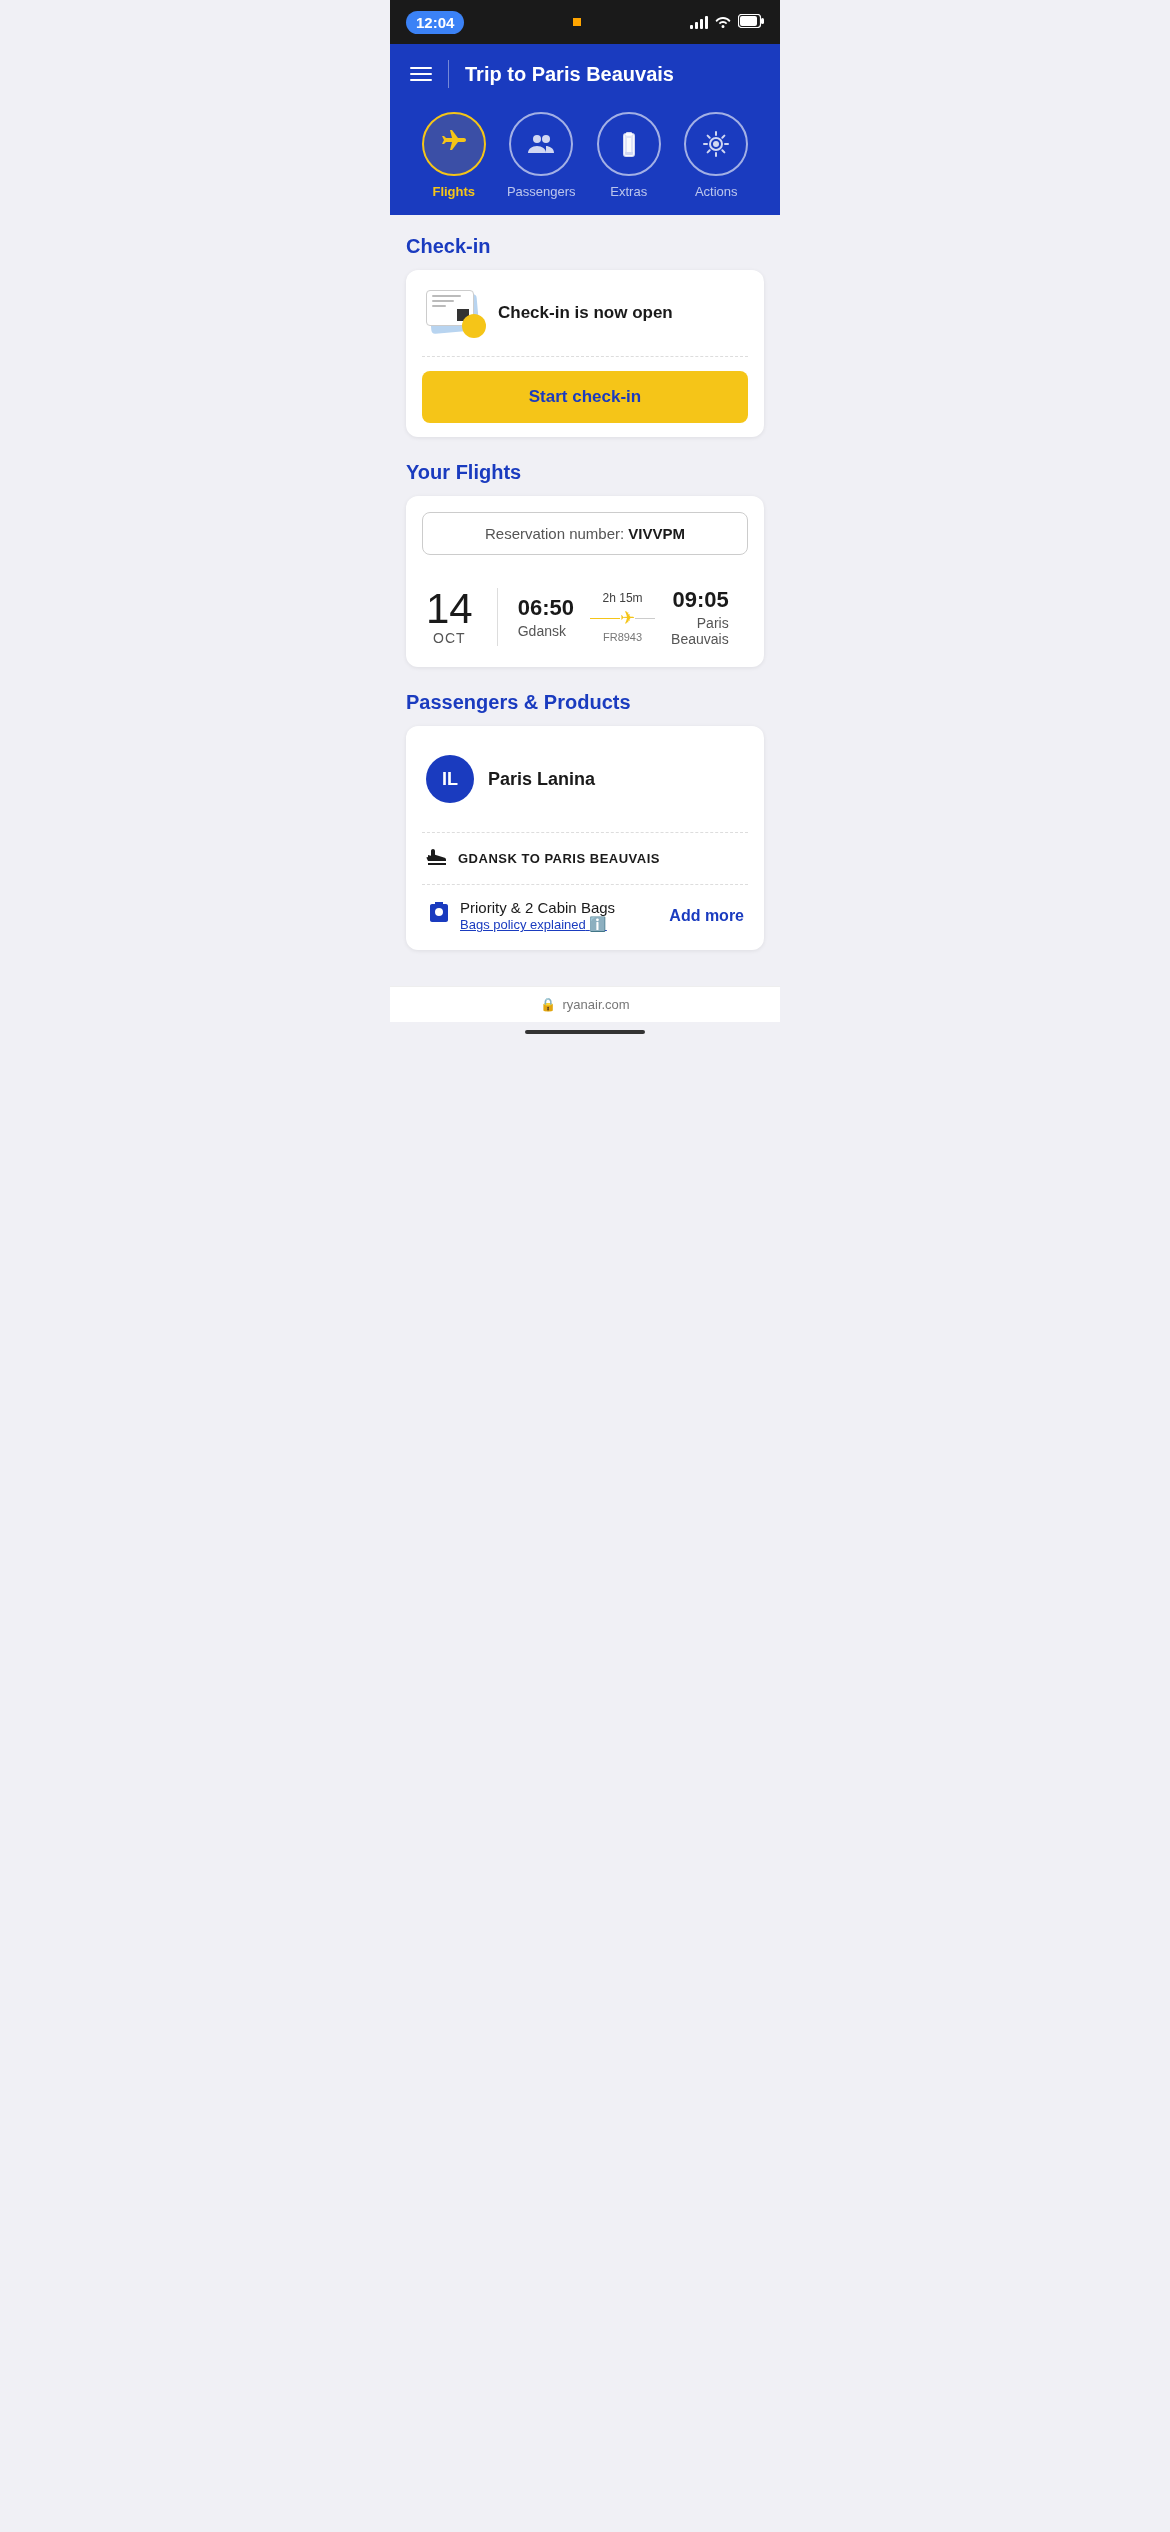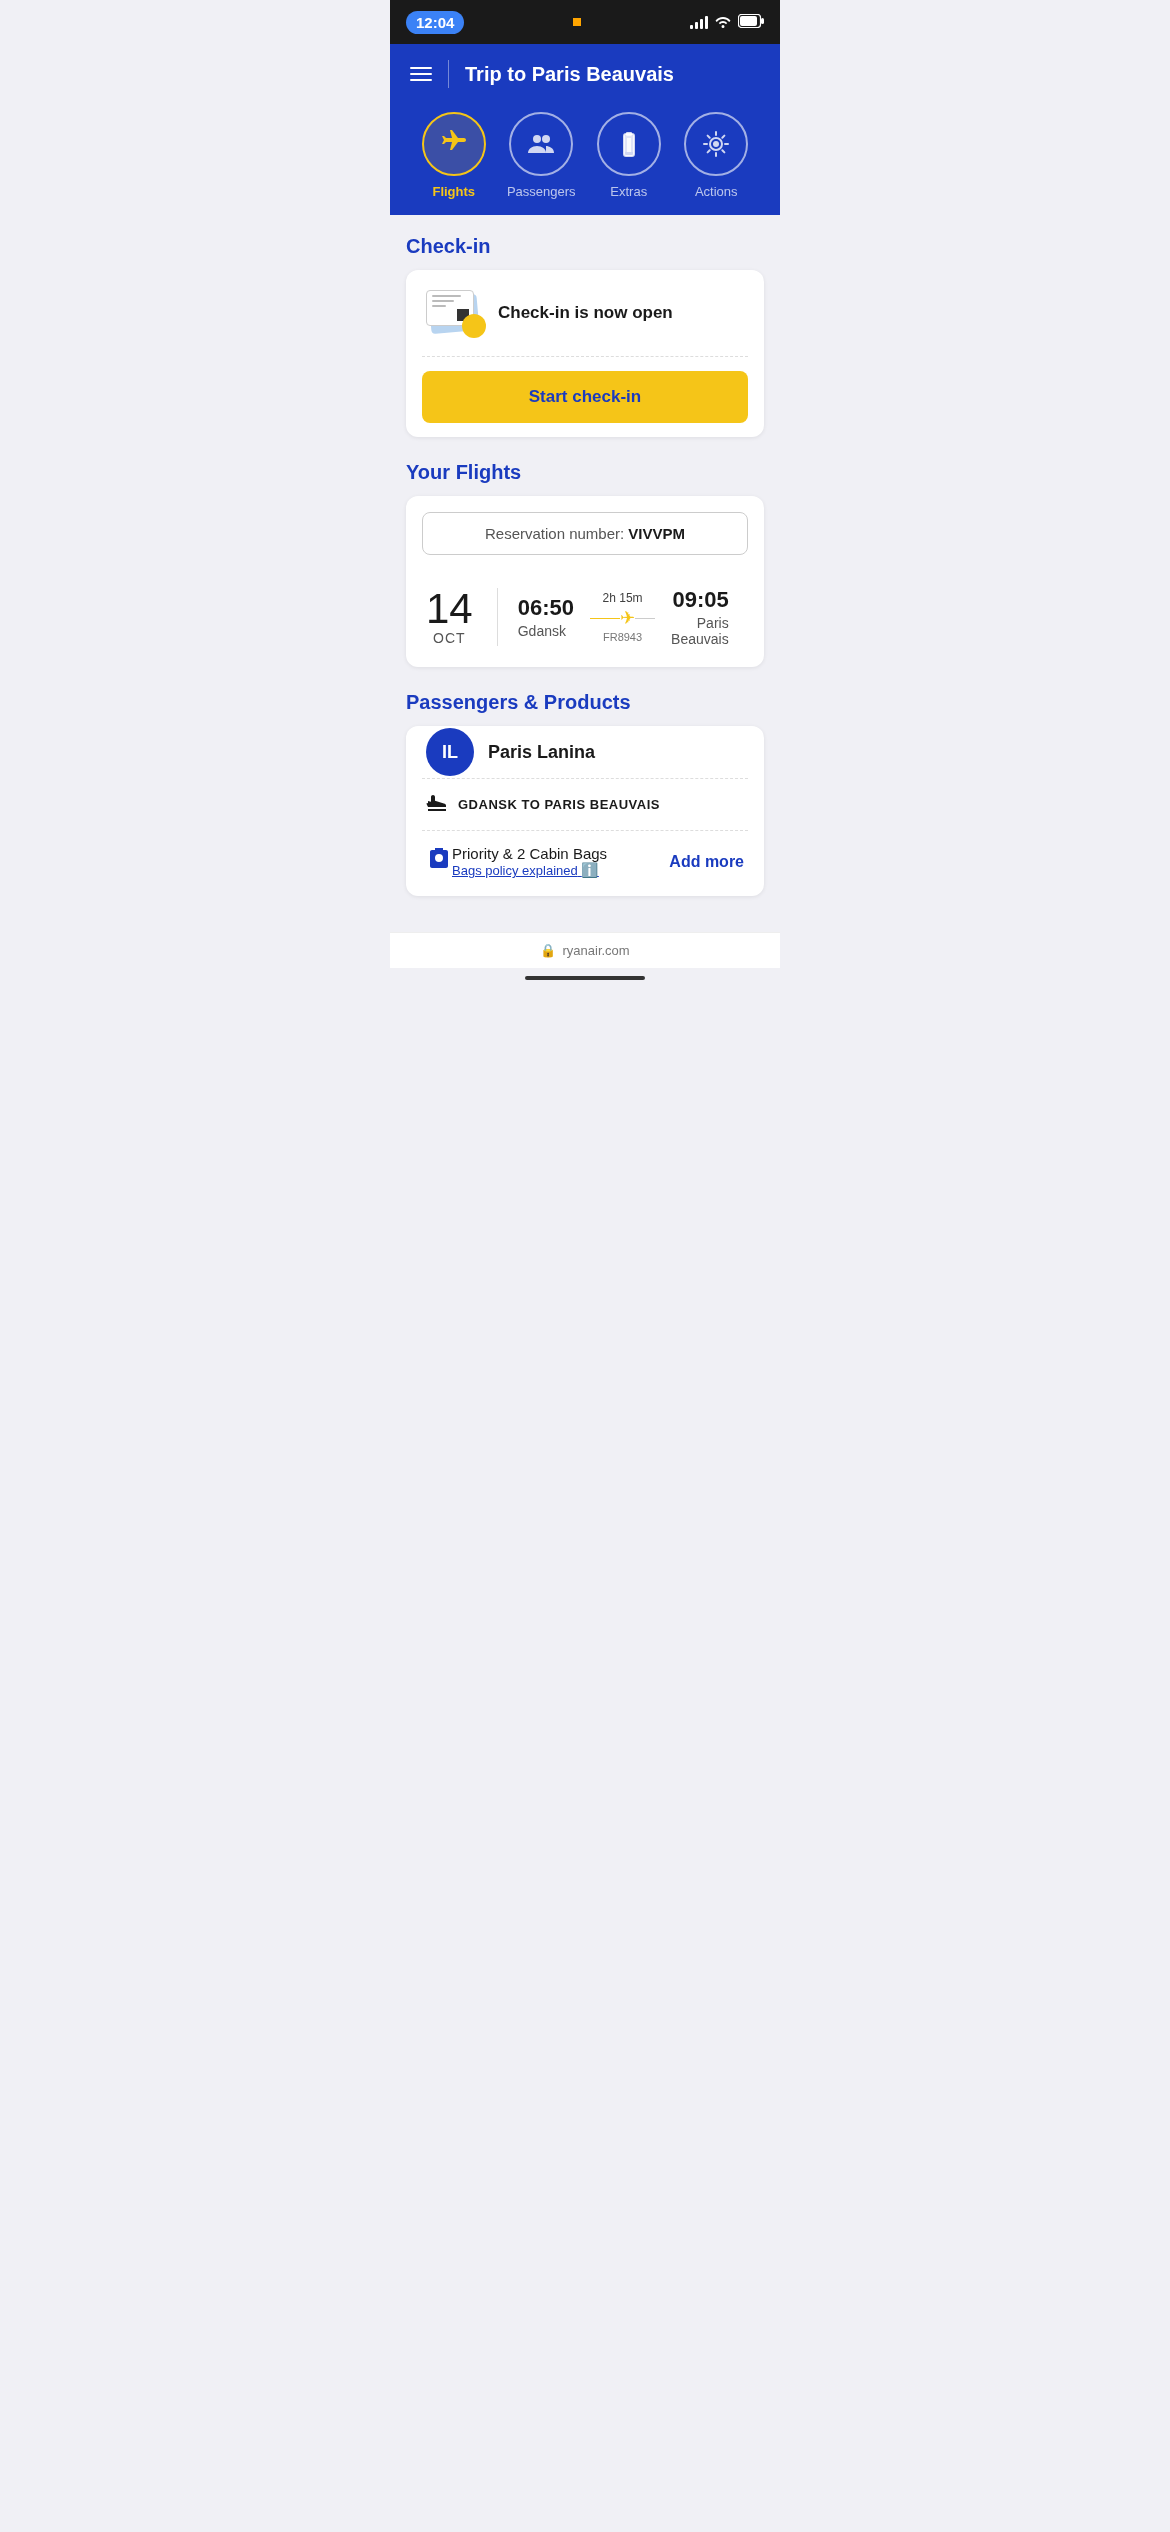--- a/index.html
+++ b/index.html
@@ -364,21 +364,21 @@
       background: white;
       border-radius: 12px;
       overflow: hidden;
       box-shadow: 0 1px 4px rgba(0,0,0,0.08);
     }
 
     .passenger-header {
       display: flex;
       align-items: center;
       gap: 14px;
-      padding: 2px 20px;
+      padding: 29px 20px;
     }
 
     .passenger-avatar {
       width: 48px;
       height: 48px;
       border-radius: 50%;
       background: #1a3bbf;
       display: flex;
       align-items: center;
       justify-content: center;
@@ -422,21 +422,21 @@
     .product-row {
       display: flex;
       align-items: center;
       justify-content: space-between;
       padding: 14px 20px 18px 20px;
     }
 
     .product-left {
       display: flex;
       align-items: center;
-      gap: 0;
+      gap: 8px;
     }
 
     .bag-icon {
       font-size: 22px;
       color: #1a3bbf;
     }
 
     .product-info {}
 
     .product-title {

